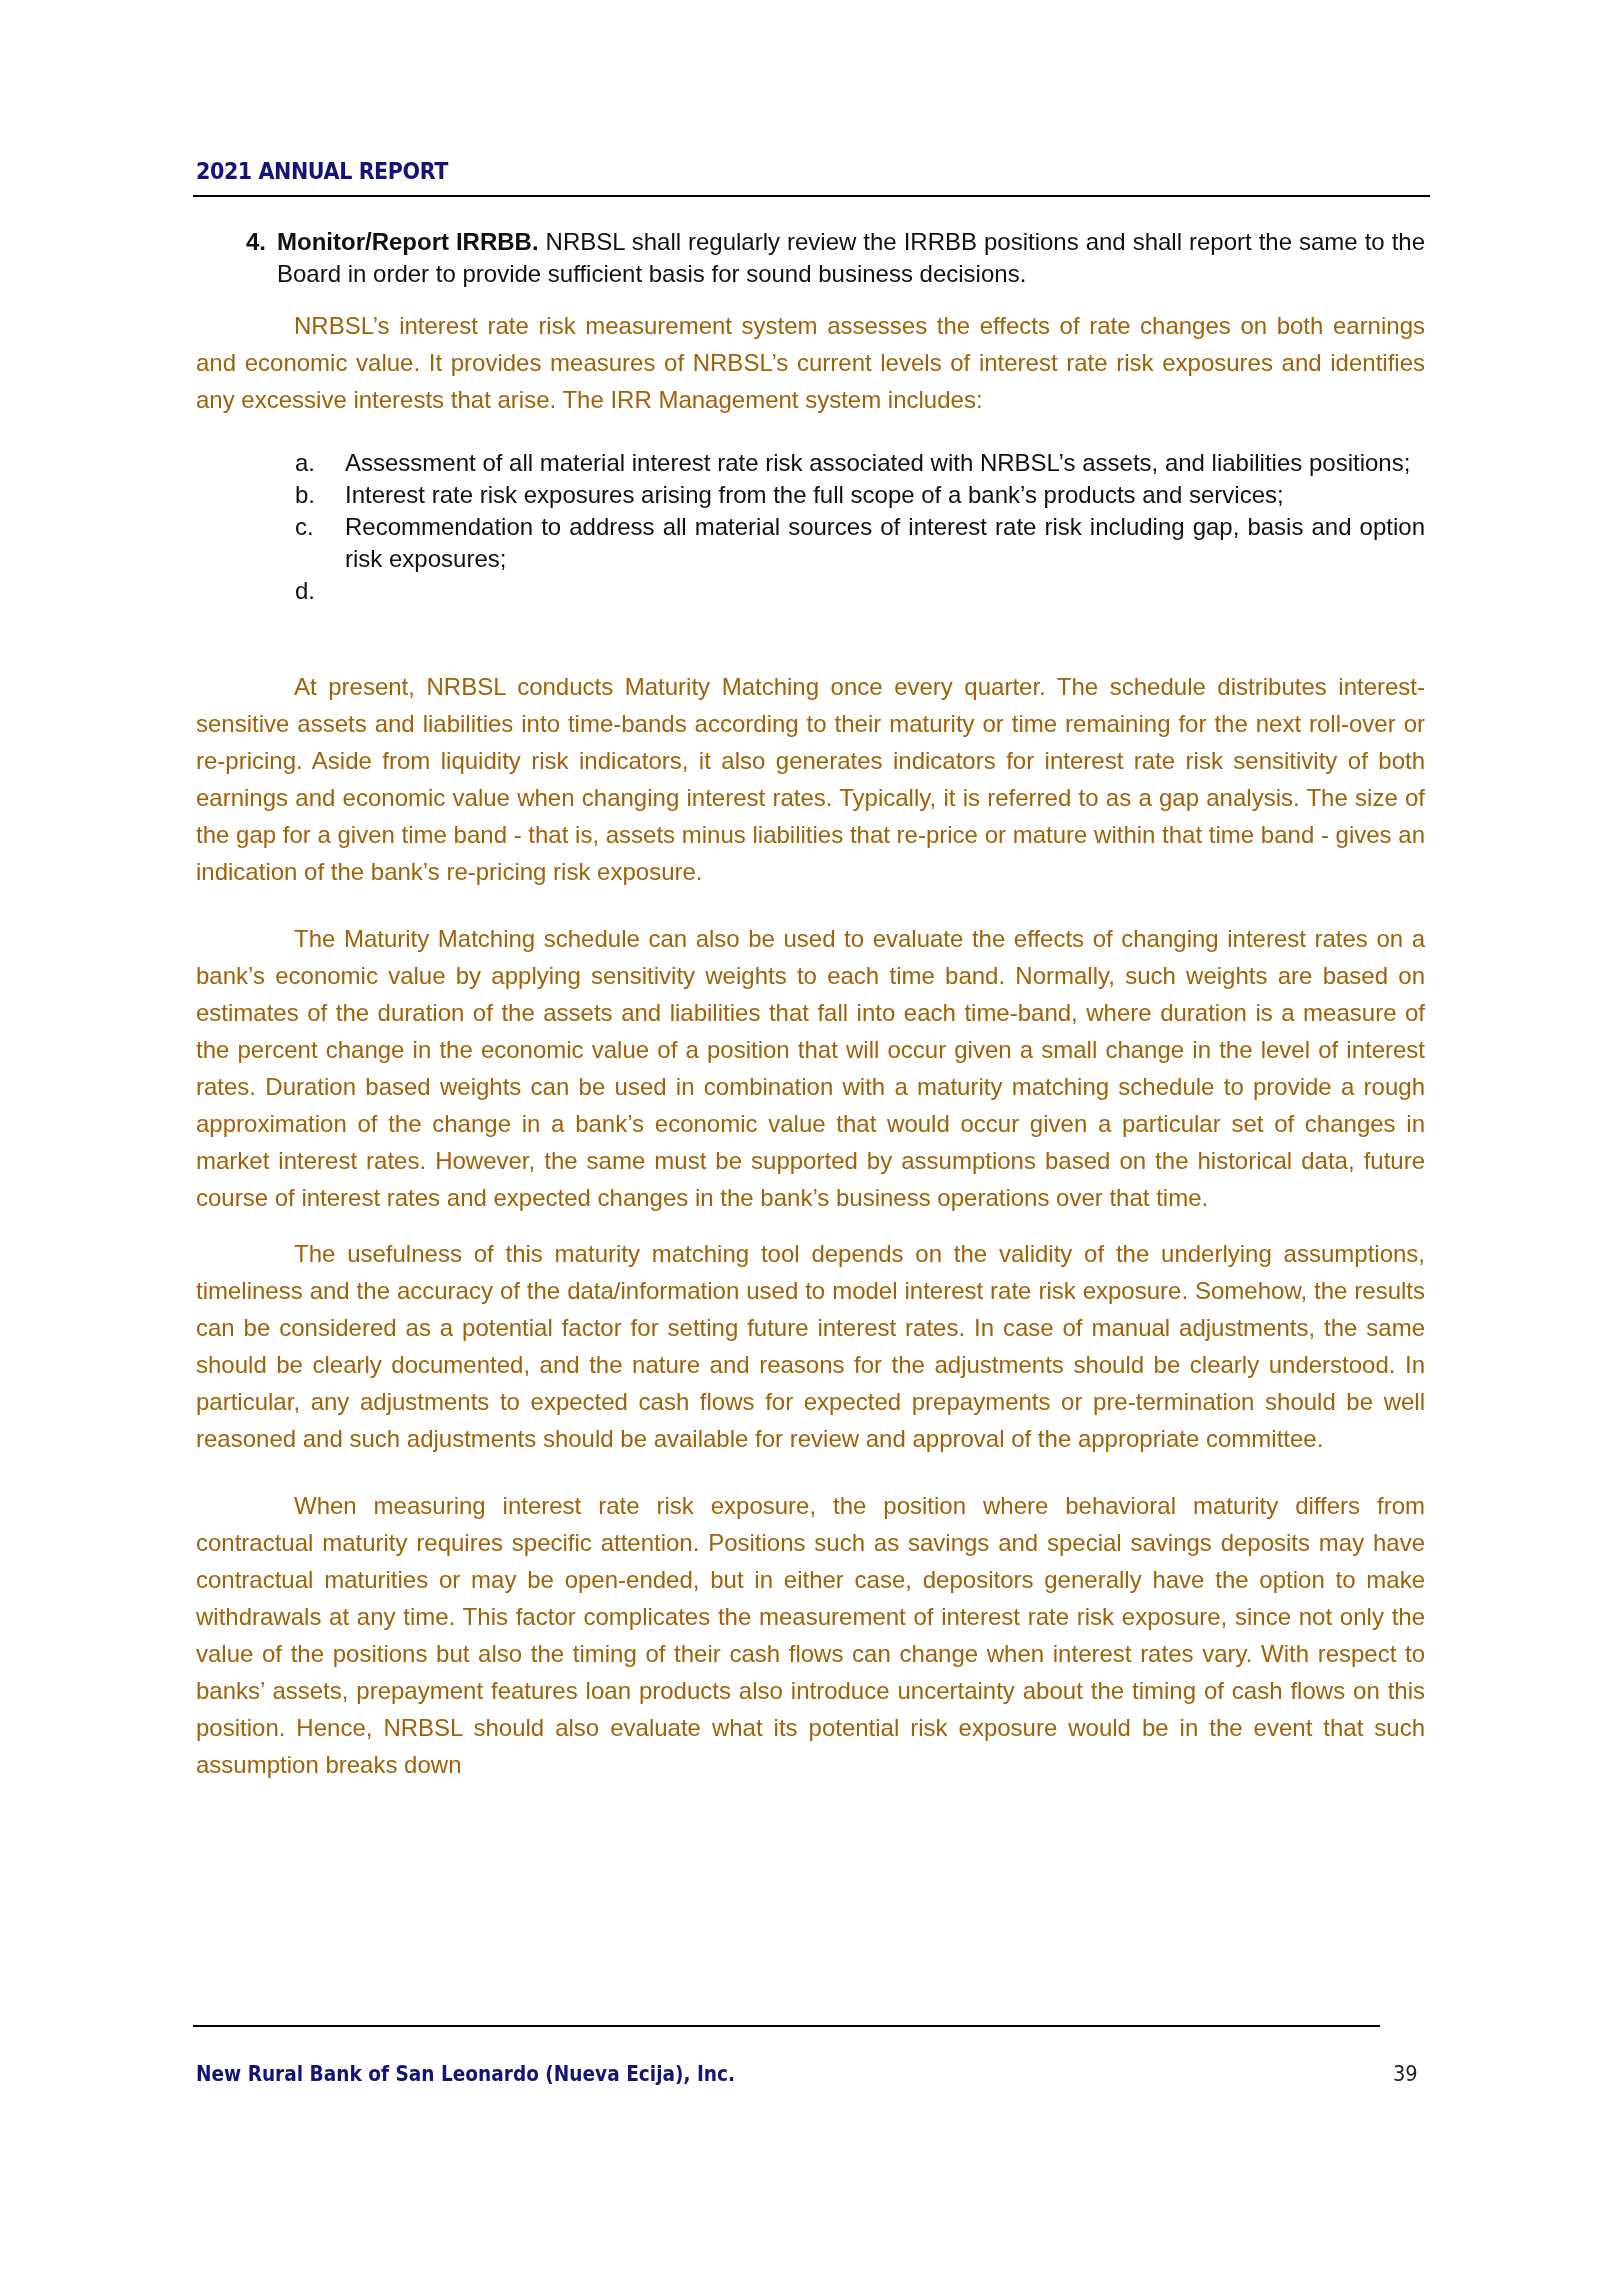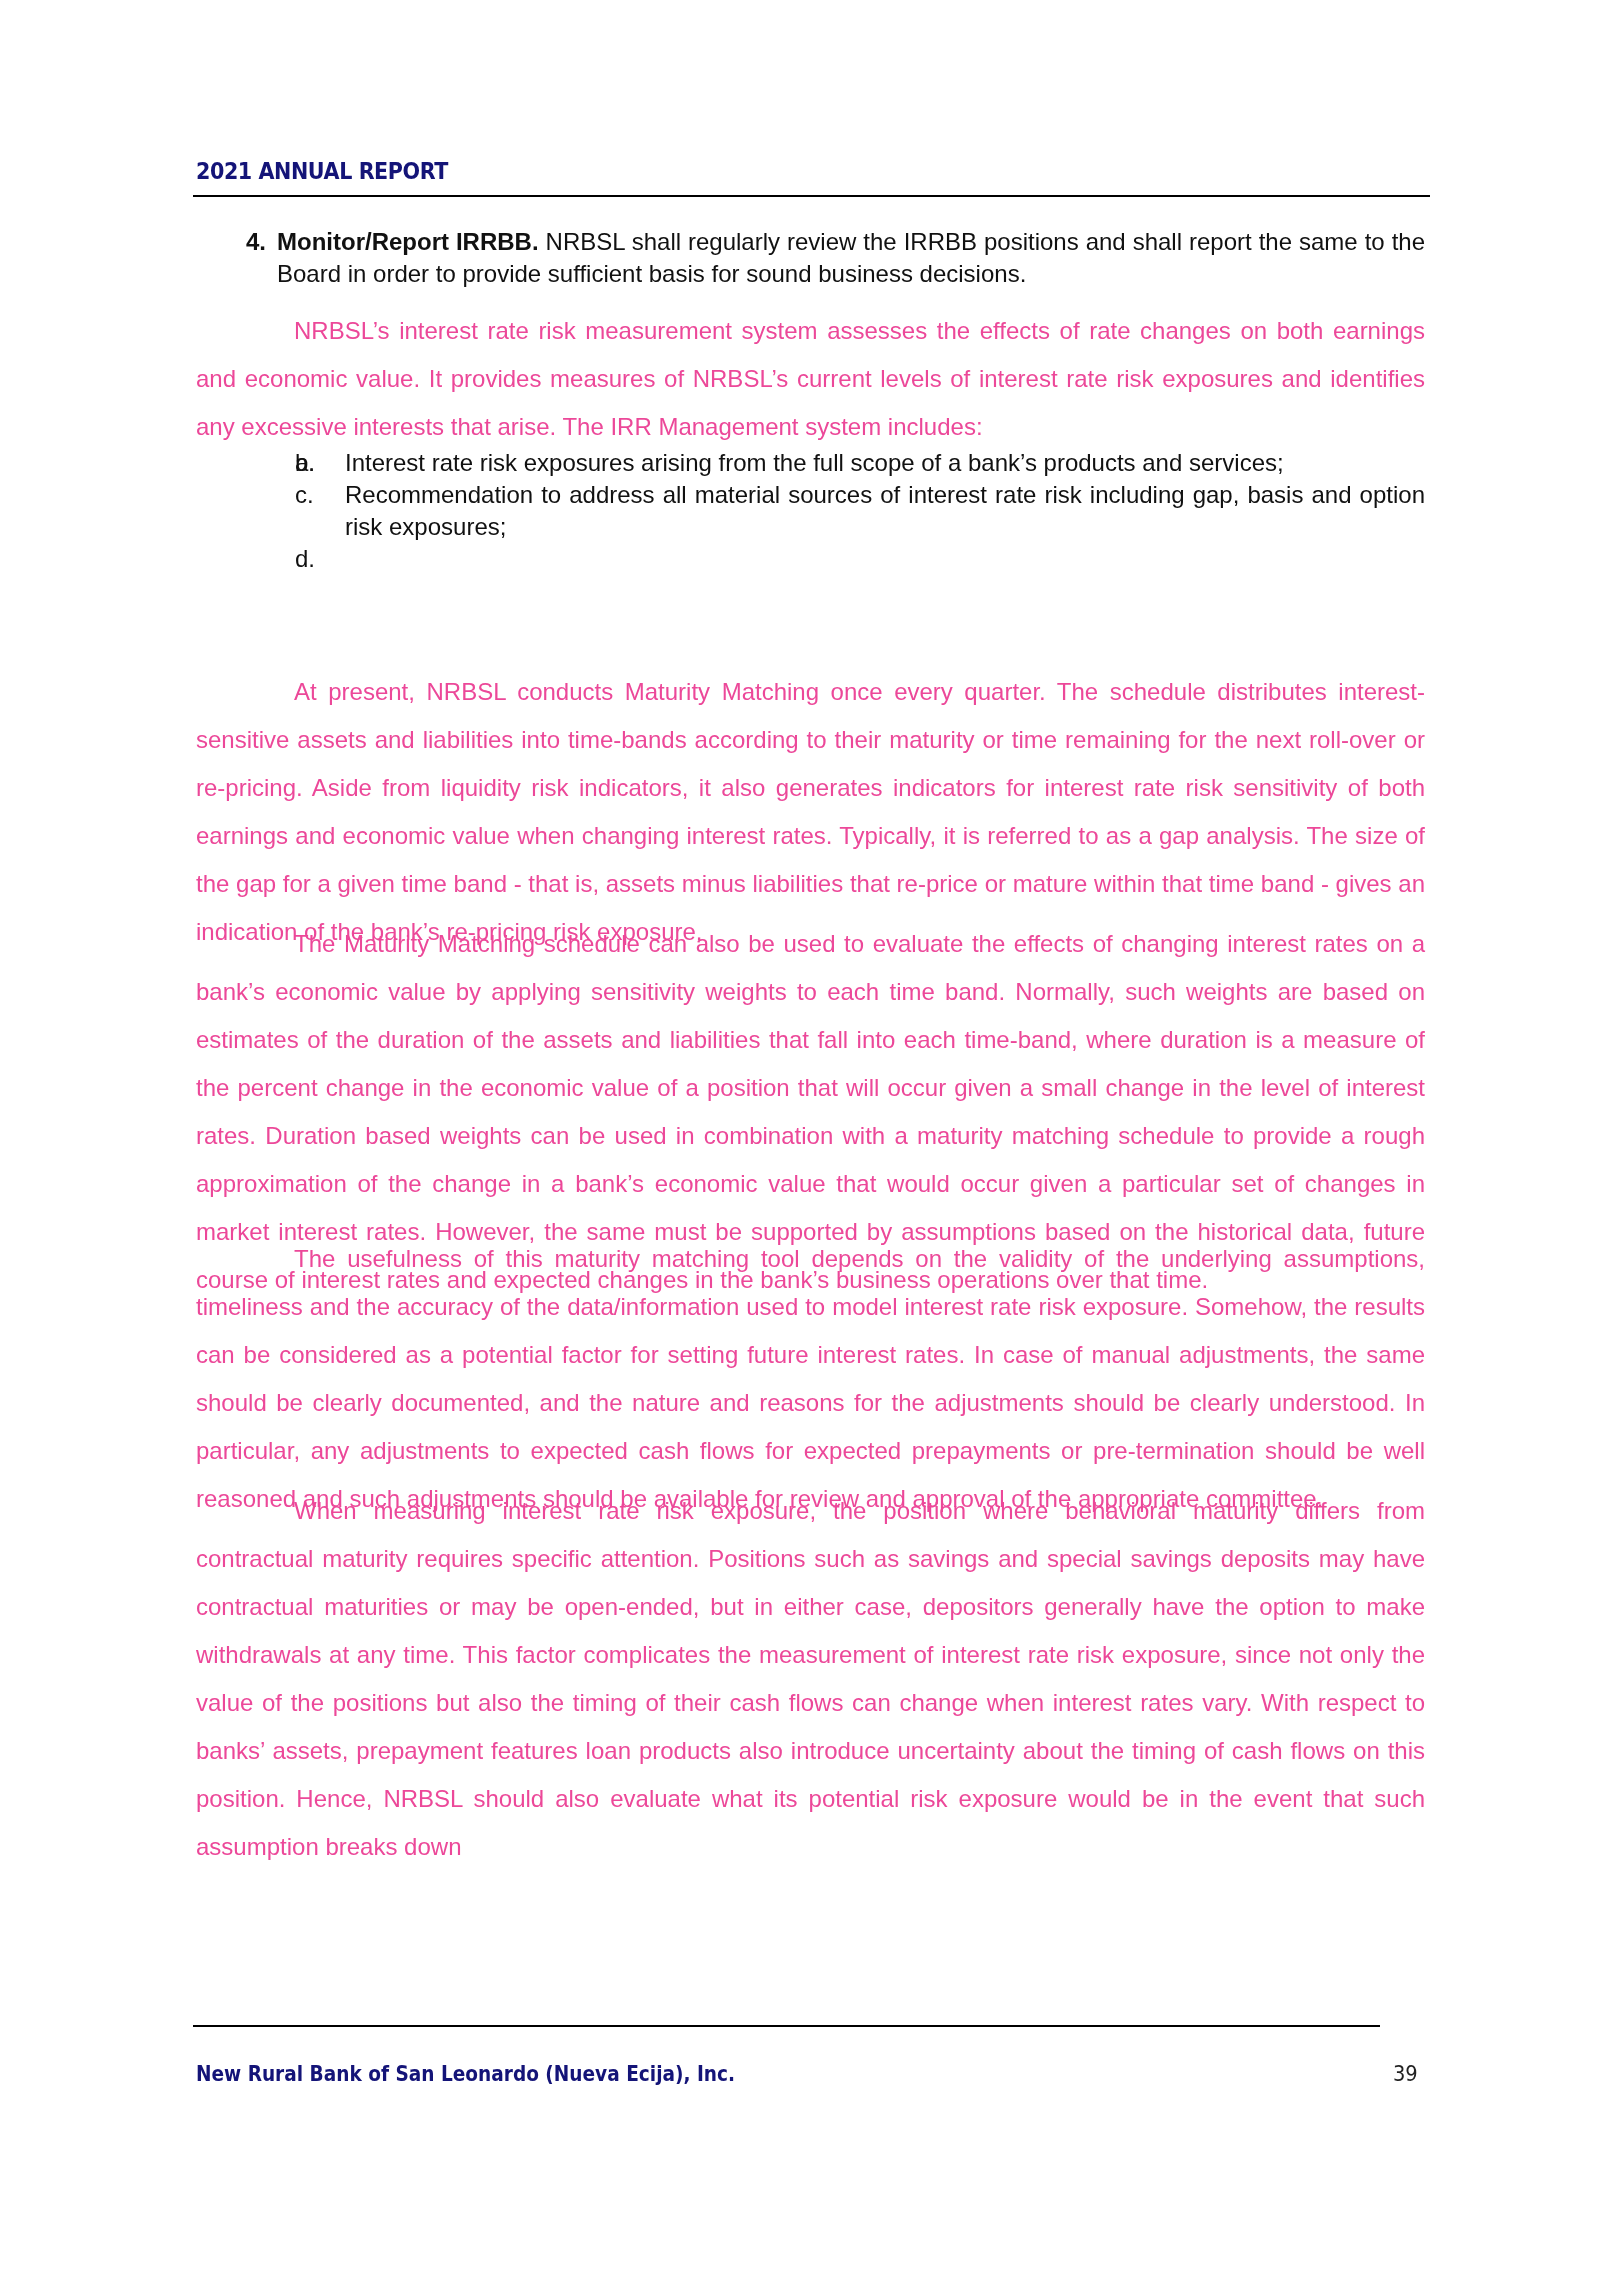--- a/index.html
+++ b/index.html
@@ -12,21 +12,21 @@
       font-size: 23.5px; color: #141478; letter-spacing: -0.5px;
       transform: scaleX(0.88); transform-origin: left center;
       white-space: nowrap;
     }
     .header-rule {
       position: absolute; left: 193px; top: 195px; width: 1237px; height: 2px; background: #000;
     }
 
     .body-text {
       position: absolute; left: 196px; width: 1229px;
-      font-family: "Liberation Sans", sans-serif; font-size: 24px; line-height: 48px; color: #ec4899;
+      font-family: "Liberation Sans", sans-serif; font-size: 24px; line-height: 37px; color: #a16207;
       text-align: justify;
     }
     .indent { text-indent: 98px; }
 
     .item4 {
       position: absolute; left: 246px; top: 226px; width: 1179px;
       font-family: "Liberation Sans", sans-serif; font-size: 24px; line-height: 32px; color: #111;
       text-align: justify;
     }
     .item4 .num { position: absolute; left: 0; top: 0; font-weight: bold; }
@@ -65,20 +65,21 @@
   <div class="item4">
     <span class="num">4.</span>
     <span class="txt"><b>Monitor/Report IRRBB.</b><span> NRBSL shall regularly review the IRRBB positions and shall report the same to the Board in order to provide sufficient basis for sound business decisions.</span></span>
   </div>
 
   <p class="body-text indent" style="top:307px;margin:0;">NRBSL’s interest rate risk measurement system assesses the effects of rate changes on both earnings and economic value. It provides measures of NRBSL’s current levels of interest rate risk exposures and identifies any excessive interests that arise. The IRR Management system includes:</p>
 
   <div class="list">
     <div class="list-item">
       <span class="marker">a.</span>
+      <span>Assessment of all material interest rate risk associated with NRBSL’s assets, and liabilities positions;</span>
     </div>
     <div class="list-item">
       <span class="marker">b.</span>
       <span>Interest rate risk exposures arising from the full scope of a bank’s products and services;</span>
     </div>
     <div class="list-item">
       <span class="marker">c.</span>
       <span>Recommendation to address all material sources of interest rate risk including gap, basis and option risk exposures;</span>
     </div>
     <div class="list-item">

